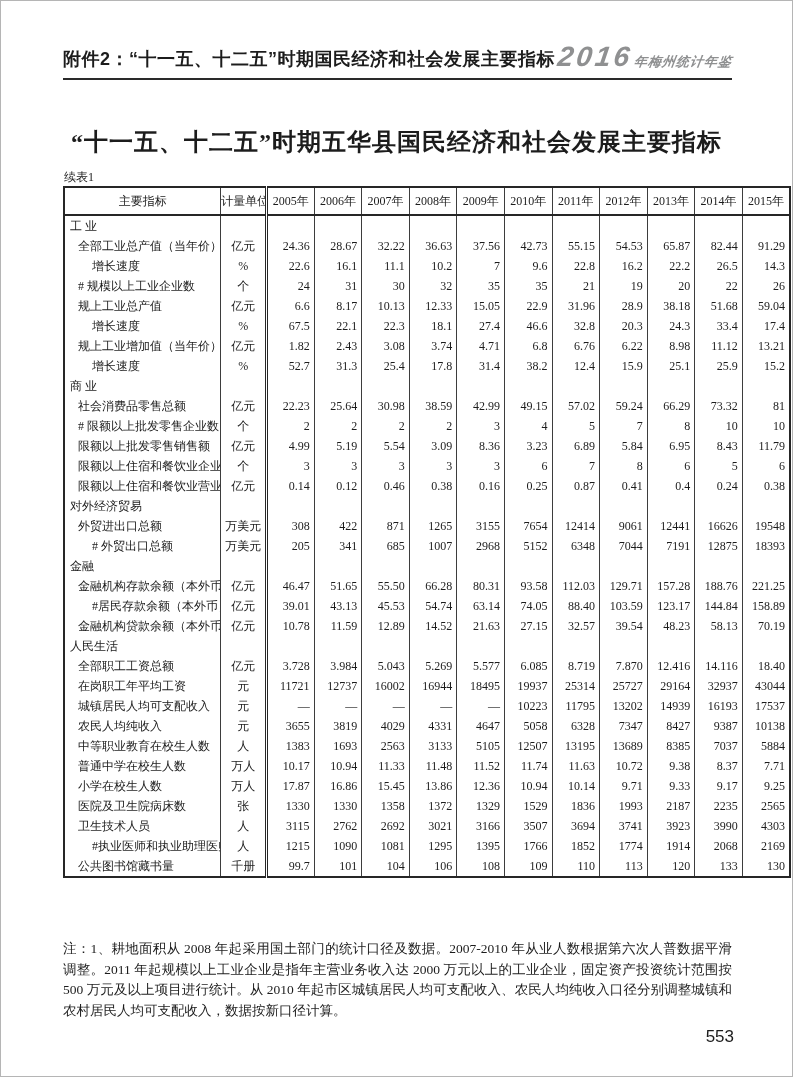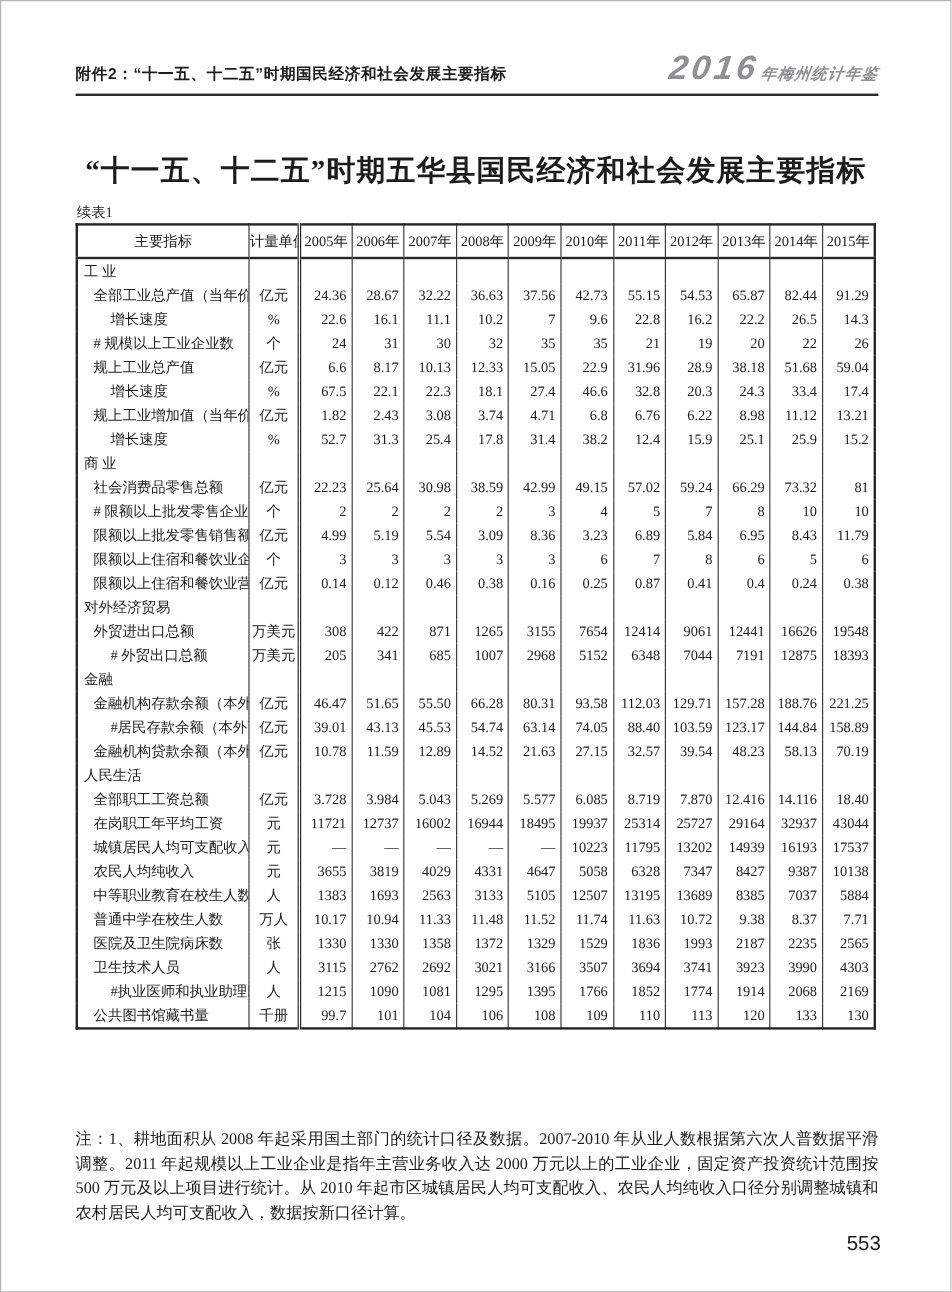--- a/index.html
+++ b/index.html
@@ -15,21 +15,21 @@
   }
   
   .page-header{
     position:absolute;left:62px;right:60px;top:42px;
     display:flex;justify-content:space-between;align-items:flex-end;
     border-bottom:2px solid #2a2a2a;
     padding-bottom:7px;
   }
   .header-left{
     font-family:"Liberation Sans","DejaVu Sans",sans-serif;
-    font-weight:bold;font-size:13px;letter-spacing:.5px;
+    font-weight:bold;font-size:18px;letter-spacing:.5px;
   }
   .yearbook-logo{white-space:nowrap;color:#8f9091;font-style:italic;font-weight:bold;}
   .yearbook-logo .big{
     font-family:"Liberation Sans","DejaVu Sans",sans-serif;
     font-size:28px;letter-spacing:3px;line-height:1;
     transform:skewX(-8deg);display:inline-block;
   }
   .yearbook-logo .small{
     font-family:"Liberation Sans","DejaVu Sans",sans-serif;
     font-size:13px;letter-spacing:1px;
@@ -41,21 +41,21 @@
     text-align:center;
     font-size:24px;font-weight:bold;letter-spacing:1px;
   }
   .subtable-label{
     position:absolute;left:63px;top:168px;
     font-size:12px;
   }
   
   table.indicators{
     position:absolute;left:62px;top:185px;
-    width:667px;
+    width:728px;
     border-collapse:collapse;table-layout:fixed;
     font-size:12px;
     border:2px solid #262626;
   }
   table.indicators th{
     font-weight:normal;height:26px;text-align:center;
     border-bottom:2px solid #262626;
     border-left:1px solid #3d3d3d;
     padding:0;white-space:nowrap;overflow:hidden;
   }
@@ -548,20 +548,35 @@
           <td class="cell-val">11.48</td>
           <td class="cell-val">11.52</td>
           <td class="cell-val">11.74</td>
           <td class="cell-val">11.63</td>
           <td class="cell-val">10.72</td>
           <td class="cell-val">9.38</td>
           <td class="cell-val">8.37</td>
           <td class="cell-val">7.71</td>
         </tr>
         <tr>
+          <td class="cell-label ind1">小学在校生人数</td>
+          <td class="cell-unit">万人</td>
+          <td class="cell-val dbl">17.87</td>
+          <td class="cell-val">16.86</td>
+          <td class="cell-val">15.45</td>
+          <td class="cell-val">13.86</td>
+          <td class="cell-val">12.36</td>
+          <td class="cell-val">10.94</td>
+          <td class="cell-val">10.14</td>
+          <td class="cell-val">9.71</td>
+          <td class="cell-val">9.33</td>
+          <td class="cell-val">9.17</td>
+          <td class="cell-val">9.25</td>
+        </tr>
+        <tr>
           <td class="cell-label ind1">医院及卫生院病床数</td>
           <td class="cell-unit">张</td>
           <td class="cell-val dbl">1330</td>
           <td class="cell-val">1330</td>
           <td class="cell-val">1358</td>
           <td class="cell-val">1372</td>
           <td class="cell-val">1329</td>
           <td class="cell-val">1529</td>
           <td class="cell-val">1836</td>
           <td class="cell-val">1993</td>

